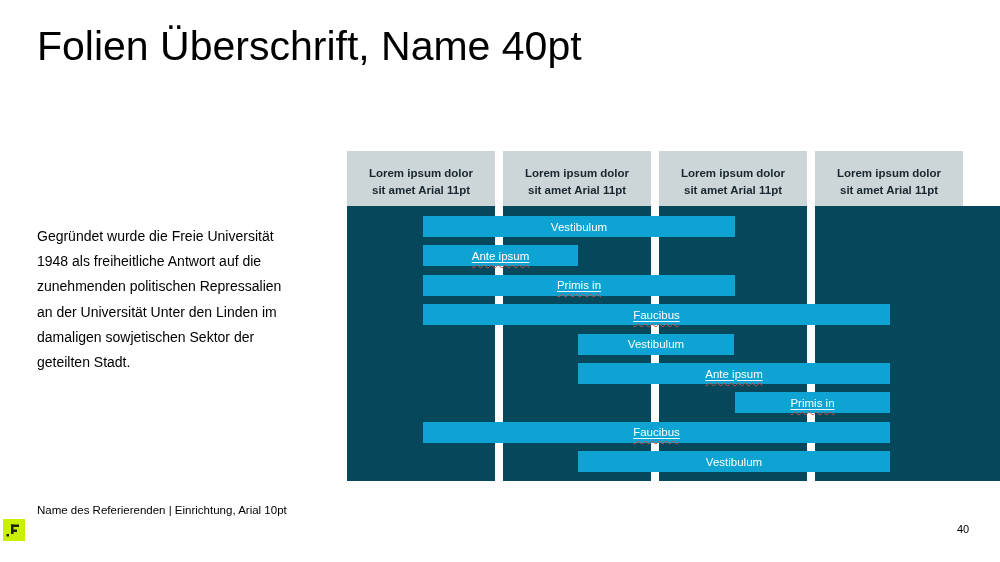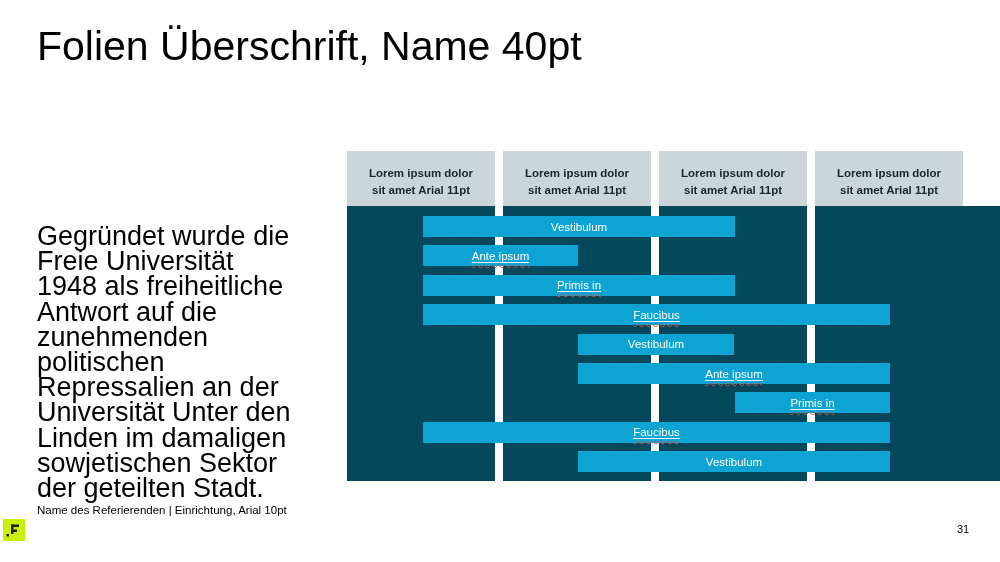--- a/index.html
+++ b/index.html
@@ -17,21 +17,21 @@
   .slide{
     position:relative;width:1000px;height:562px;background:#ffffff;
     overflow:hidden;margin:0 auto;
   }
   .title{
     position:absolute;left:37px;top:22px;
     font-size:41px;font-weight:400;color:#000;white-space:nowrap;line-height:1.2;
   }
   .body-text{
     position:absolute;left:37px;top:224px;width:256px;
-    font-size:27px;line-height:25.2px;color:#000;
+    font-size:14px;line-height:25.2px;color:#000;
   }
   .gantt-headers{
     position:absolute;left:347px;top:151px;width:616px;height:62px;
     display:flex;gap:8px;
   }
   .header-box{
     flex:1;background:var(--header-bg);
     display:flex;align-items:center;justify-content:center;
     text-align:center;padding:0 16px;
   }
@@ -129,15 +129,15 @@
   <svg class="logo" viewBox="0 0 22 22" aria-hidden="true">
     <rect x="0" y="0" width="22" height="22" fill="var(--logo-bg)"></rect>
     <rect x="8" y="5.5" width="2.5" height="9.5" fill="var(--logo-glyph)"></rect>
     <rect x="8" y="5.5" width="8" height="2.5" fill="var(--logo-glyph)"></rect>
     <rect x="8" y="10.5" width="6" height="2.5" fill="var(--logo-glyph)"></rect>
     <rect x="3.5" y="15" width="2.5" height="2.5" fill="var(--logo-glyph)"></rect>
   </svg>
 
   <div class="footer-text">Name des Referierenden | Einrichtung, Arial 10pt</div>
 
-  <div class="page-number">31</div>
+  <div class="page-number">40</div>
 
 </div>
 
 </body></html>

